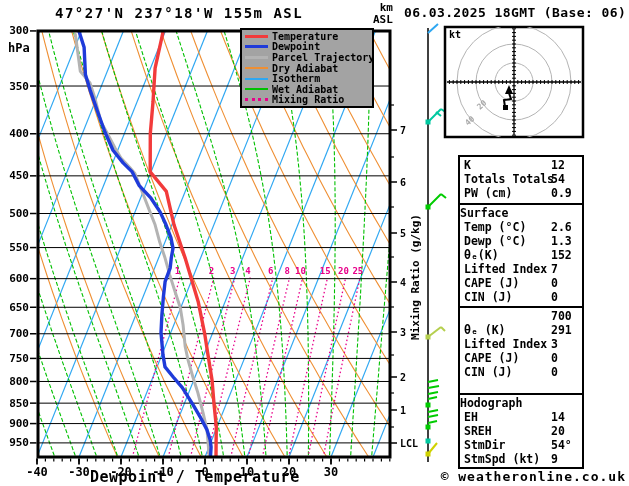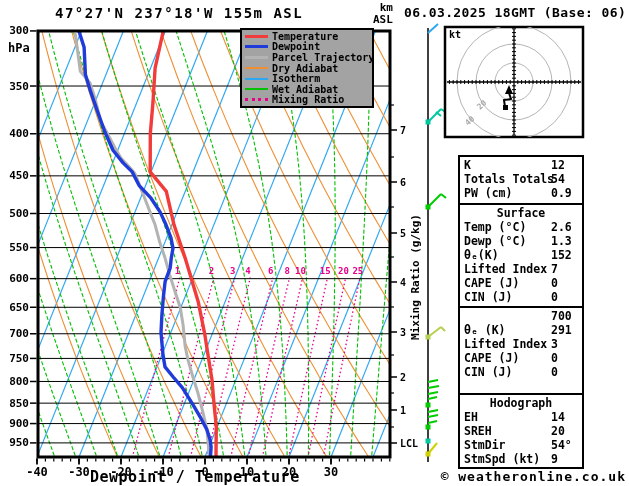--- a/index.html
+++ b/index.html
@@ -17,21 +17,21 @@
   #footer{bottom:2px;right:3px;font-size:13px;letter-spacing:1px;}
   #legend-box{top:28px;left:240px;width:127px;background:#a3a3a3;border:2px solid #000;padding:1px 0 1px 3px;}
   .lrow{display:flex;align-items:center;height:10.6px;}
   .lswatch{width:23px;margin-right:4px;flex:none;}
   .lsw-solid{height:3px;}
   .lsw-thin{height:2px;}
   .lsw-dotted{height:0;border-top:3px dotted #e8008a;background:none!important;}
   .ltext{font-size:10px;font-weight:bold;white-space:nowrap;}
   .pbox{position:absolute;left:458px;width:122px;border:2px solid #000;background:#fff;
         font-size:11.5px;font-weight:bold;padding:1px 0;}
-  .ptitle{text-align:center;height:14px;line-height:14px;}
+  .ptitle{text-align:left;height:14px;line-height:14px;}
   .prow{position:relative;height:14.1px;line-height:14.1px;padding-left:4px;white-space:nowrap;}
   .pvalue{position:absolute;left:91px;top:0;}
   #hodo-kt{top:29px;left:449px;font-size:10px;}
   svg text{font-family:"DejaVu Sans Mono",monospace;font-weight:bold;}
 </style>
 </head>
 <body>
 
 <div id="app">
   <svg id="chart" width="629" height="486" viewBox="0 0 629 486" class="abs" style="top:0;left:0;">

